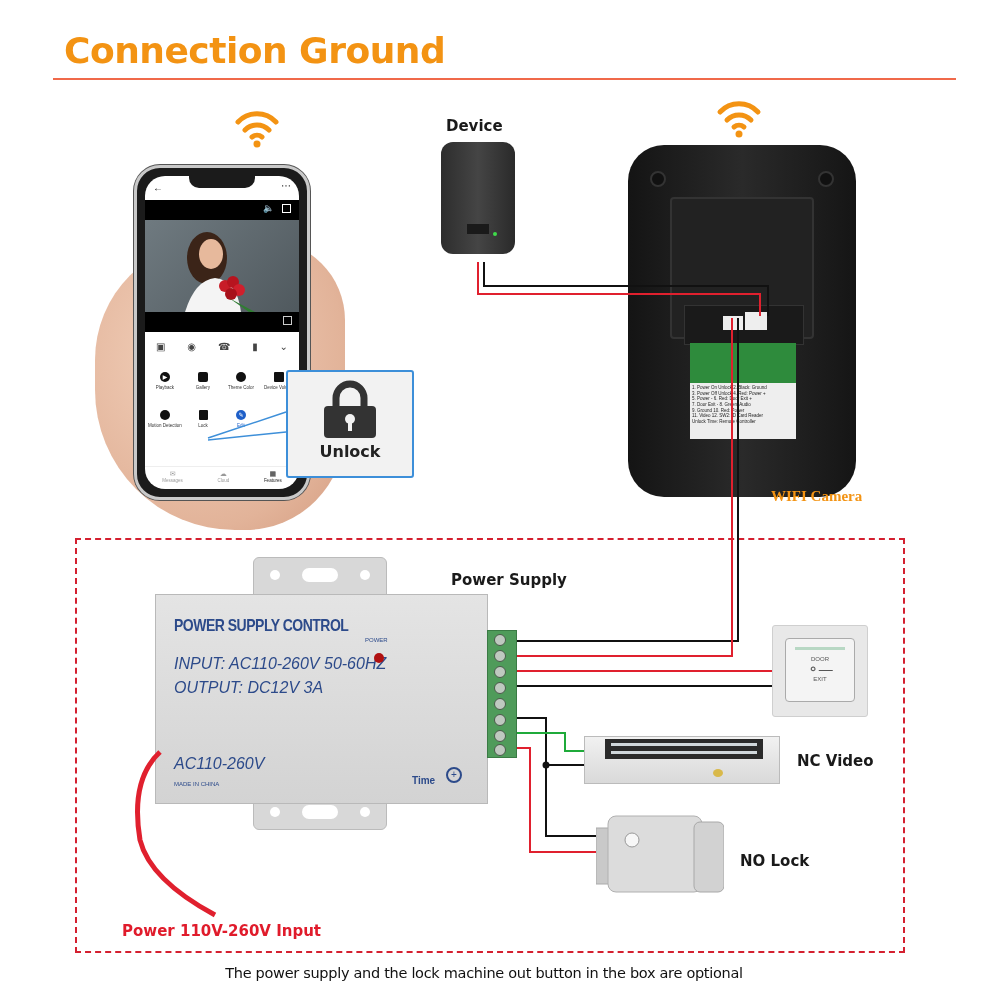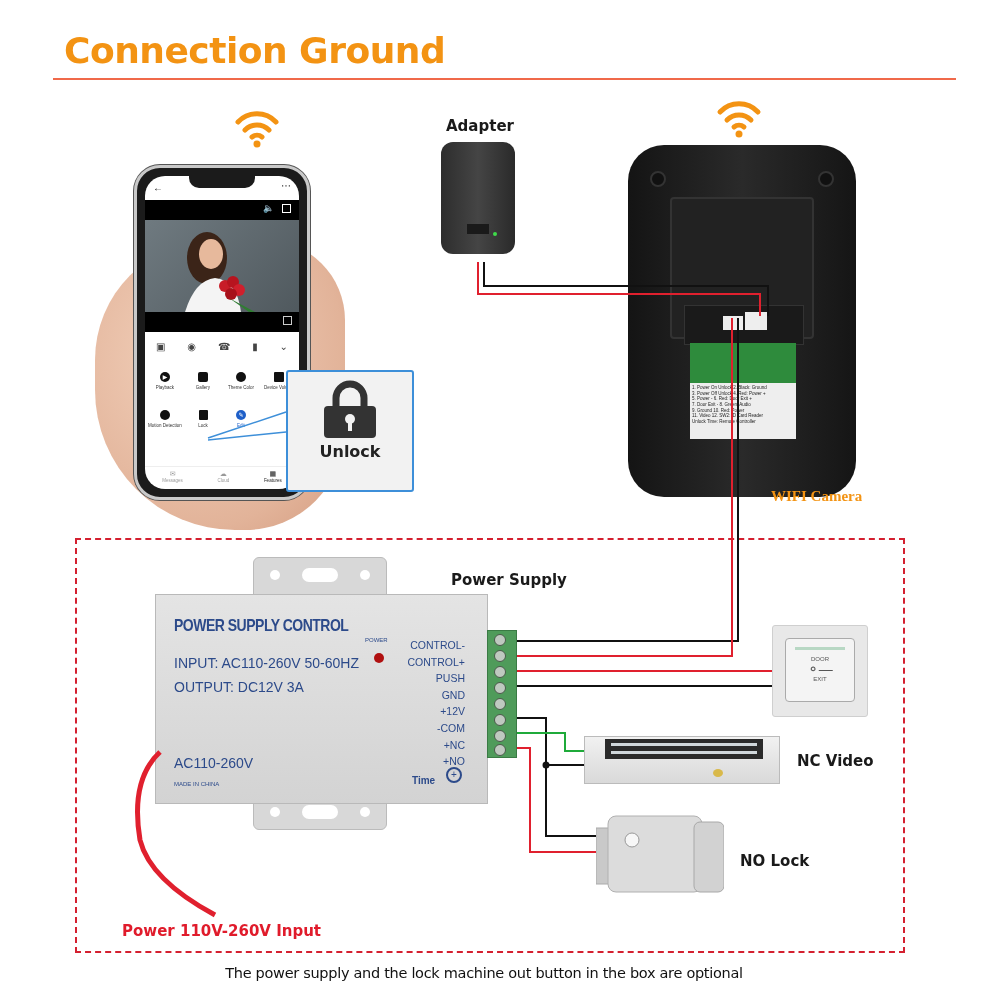--- a/index.html
+++ b/index.html
@@ -24,21 +24,21 @@
   .ph-top { left: 0; top: 0; width: 154px; height: 24px; font-size: 9px; }
   .ph-black { left: 0; top: 24px; width: 154px; height: 20px; background: #000; }
   .ph-video { left: 0; top: 44px; width: 154px; height: 92px; background: linear-gradient(135deg, #6f7a80, #50595e); overflow: hidden; }
   .ph-black2 { left: 0; top: 136px; width: 154px; height: 20px; background: #000; }
   .ph-tools { left: 0; top: 160px; width: 154px; height: 20px; display: flex; justify-content: space-around; align-items: center; font-size: 10px; color: #444; }
   .ph-grid { left: 0; top: 196px; width: 154px; height: 100px; }
   .gitem { position: absolute; width: 40px; text-align: center; font-size: 4.5px; color: #333; line-height: 1.2; }
   .gicon { width: 10px; height: 10px; border-radius: 50%; background: #111; margin: 0 auto 3px; color: #fff; font-size: 6px; line-height: 10px; }
   .ph-nav { left: 0; top: 290px; width: 154px; height: 22px; display: flex; justify-content: space-around; font-size: 4.5px; color: #999; text-align: center; border-top: 1px solid #eee; padding-top: 3px; }
 
-  .unlock-box { left: 286px; top: 370px; width: 128px; height: 122px; background: #f2f2f2; border: 2px solid #3d8fd9; border-radius: 3px; text-align: center; }
+  .unlock-box { left: 286px; top: 370px; width: 128px; height: 108px; background: #f2f2f2; border: 2px solid #3d8fd9; border-radius: 3px; text-align: center; }
   .unlock-text { position: absolute; left: 0; top: 70px; width: 124px; font-family: "DejaVu Sans", sans-serif; font-weight: bold; font-size: 16px; color: #222; }
 
   
   .adapter { left: 441px; top: 142px; width: 74px; height: 112px; border-radius: 12px; background: linear-gradient(90deg, #2d2d2d, #454545 50%, #2a2a2a); }
 
   
   .camera { left: 628px; top: 145px; width: 228px; height: 352px; border-radius: 36px; background: linear-gradient(90deg, #141414, #2a2a2a 50%, #151515); }
   .cam-inner { left: 42px; top: 52px; width: 144px; height: 142px; background: #222; border: 2px solid #333; border-radius: 4px; }
   .cam-port { left: 56px; top: 160px; width: 120px; height: 40px; background: #1a1a1a; border: 1px solid #333; }
   .pcb { left: 62px; top: 198px; width: 106px; height: 96px; background: #2e8b3c; }
@@ -46,21 +46,21 @@
 
   
   .dash-box { left: 75px; top: 538px; width: 830px; height: 415px; border: 2px dashed #d42030; }
 
   
   .ps-ear { left: 253px; top: 557px; width: 134px; height: 40px; background: #d8d8d8; border-radius: 6px 6px 0 0; border: 1px solid #bbb; }
   .ps-ear2 { left: 253px; top: 790px; width: 134px; height: 40px; background: #d8d8d8; border-radius: 0 0 6px 6px; border: 1px solid #bbb; }
   .ps-body { left: 155px; top: 594px; width: 333px; height: 210px; background: linear-gradient(180deg, #e4e4e4, #d3d3d3); border: 1px solid #b9b9b9; }
   .ps-text { font-family: "Liberation Sans", sans-serif; color: #2c4a8a; white-space: nowrap; }
   .ps-title { left: 18px; top: 22px; font-size: 14px; font-weight: bold; letter-spacing: -0.5px; transform: scaleY(1.15); }
-  .ps-line { font-size: 14px; }
+  .ps-line { font-size: 16px; font-style: italic; }
   .term-labels { right: 22px; top: 42px; text-align: right; font-size: 10.5px; line-height: 16.6px; }
   .led { left: 218px; top: 58px; width: 10px; height: 10px; border-radius: 50%; background: #b01010; }
   .terminal { left: 487px; top: 630px; width: 30px; height: 128px; background: #4f9b5a; border: 1px solid #3a7a44; }
   .screw { position: absolute; left: 6px; width: 12px; height: 12px; border-radius: 50%; background: #bfc9c0; border: 1px solid #4a5a4a; }
 
   
   .exit-btn { left: 772px; top: 625px; width: 96px; height: 92px; background: #e8e8e8; border: 1px solid #cfcfcf; border-radius: 3px; }
   .exit-inner { left: 12px; top: 12px; width: 70px; height: 64px; background: #f4f4f4; border: 1px solid #aaa; border-radius: 4px; text-align: center; font-size: 6px; color: #555; }
 
   
@@ -166,21 +166,21 @@
   <path d="M18 29 A8 8 0 0 1 28 29" fill="none" stroke="#f39313" stroke-width="5" stroke-linecap="round"></path>
   <circle cx="23" cy="36" r="3.5" fill="#f39313"></circle>
 </svg>
 <svg class="abs" style="left:716px;top:98px;" width="46" height="40">
   <path d="M4 14 A26 26 0 0 1 42 14" fill="none" stroke="#f39313" stroke-width="5" stroke-linecap="round"></path>
   <path d="M11 22 A17 17 0 0 1 35 22" fill="none" stroke="#f39313" stroke-width="5" stroke-linecap="round"></path>
   <path d="M18 29 A8 8 0 0 1 28 29" fill="none" stroke="#f39313" stroke-width="5" stroke-linecap="round"></path>
   <circle cx="23" cy="36" r="3.5" fill="#f39313"></circle>
 </svg>
 
-<div class="abs label" style="left:446px;top:117px;">Adapter</div>
+<div class="abs label" style="left:446px;top:117px;">Device</div>
 <div class="abs adapter">
   <div class="abs" style="left:26px;top:82px;width:22px;height:10px;background:#1a1a1a;"></div>
   <div class="abs" style="left:52px;top:90px;width:4px;height:4px;border-radius:50%;background:#3fdc4a;"></div>
 </div>
 
 <div class="abs camera">
   <div class="abs" style="left:22px;top:26px;width:16px;height:16px;border-radius:50%;background:#111;border:2px solid #333;"></div>
   <div class="abs" style="left:190px;top:26px;width:16px;height:16px;border-radius:50%;background:#111;border:2px solid #333;"></div>
   <div class="abs cam-inner"></div>
   <div class="abs cam-port">
@@ -213,30 +213,20 @@
   <div class="abs" style="left:106px;top:16px;width:10px;height:10px;border-radius:50%;background:#fff;"></div>
 </div>
 <div class="abs ps-body">
   <div class="abs ps-text ps-title">POWER SUPPLY CONTROL</div>
   <div class="abs ps-text ps-line" style="left:18px;top:60px;">INPUT: AC110-260V 50-60HZ</div>
   <div class="abs ps-text ps-line" style="left:18px;top:84px;">OUTPUT:  DC12V   3A</div>
   <div class="abs ps-text" style="left:209px;top:42px;font-size:6px;">POWER</div>
   <div class="abs led"></div>
   <div class="abs ps-text ps-line" style="left:18px;top:160px;">AC110-260V</div>
   <div class="abs ps-text" style="left:18px;top:186px;font-size:6px;">MADE IN CHINA</div>
-  <div class="abs ps-text term-labels">
-    <div>CONTROL-</div>
-    <div>CONTROL+</div>
-    <div>PUSH</div>
-    <div>GND</div>
-    <div>+12V</div>
-    <div>-COM</div>
-    <div>+NC</div>
-    <div>+NO</div>
-  </div>
   <div class="abs ps-text" style="left:256px;top:180px;font-size:10px;font-weight:bold;">Time</div>
   <div class="abs" style="left:290px;top:172px;width:16px;height:16px;border-radius:50%;border:2px solid #2c4a8a;color:#2c4a8a;font-size:10px;line-height:12px;text-align:center;">+</div>
 </div>
 <div class="abs terminal">
   <div class="screw" style="top:3px;"></div>
   <div class="screw" style="top:19px;"></div>
   <div class="screw" style="top:35px;"></div>
   <div class="screw" style="top:51px;"></div>
   <div class="screw" style="top:67px;"></div>
   <div class="screw" style="top:83px;"></div>

